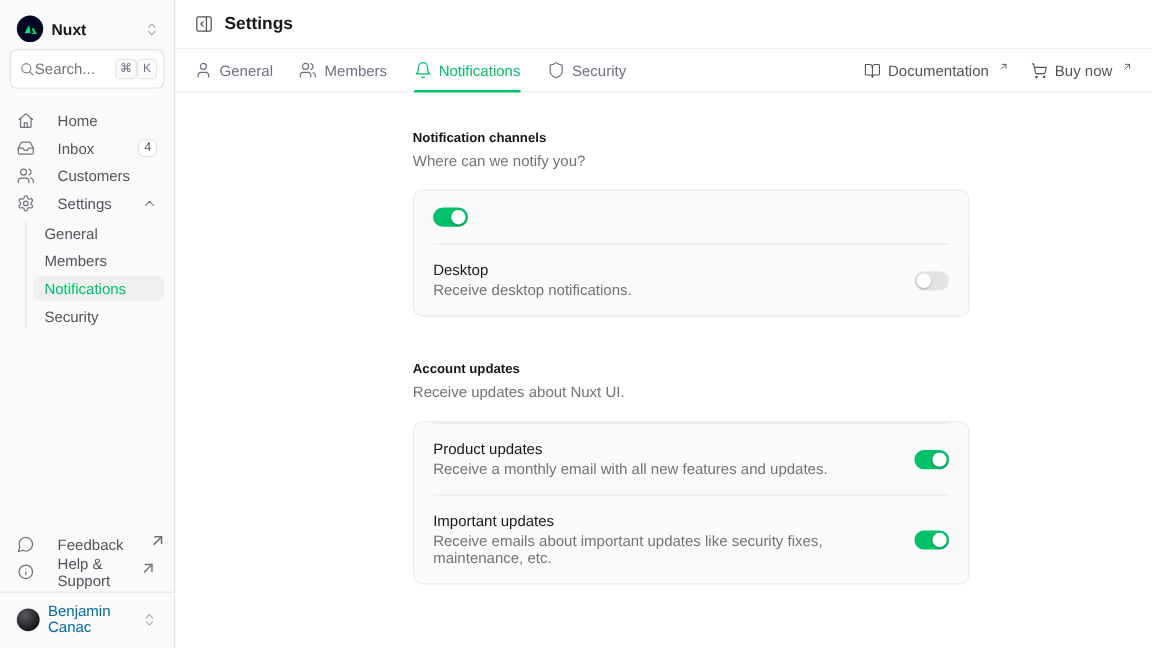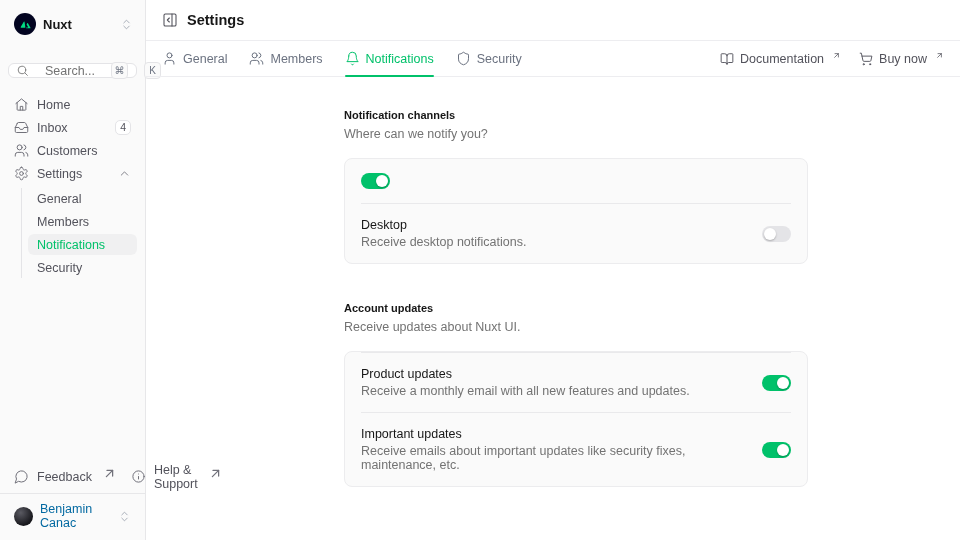--- a/index.html
+++ b/index.html
@@ -16,45 +16,45 @@
   .sidebar {
     width:146px; flex:none; background:#fafafa; border-right:1px solid #e7e7e9;
     display:flex; flex-direction:column; padding:8px;
   }
   .ws-row { display:flex; align-items:center; gap:7px; padding:5px 4px 5px 6px; border-radius:6px; cursor:pointer; }
   .ws-logo { width:22px; height:22px; border-radius:50%; background:#020420; display:flex; align-items:center; justify-content:center; flex:none; }
   .ws-logo svg { width:13px; height:13px; }
   .ws-name { font-weight:700; font-size:13px; }
   .ws-chev { margin-left:auto; color:#9ca3af; }
   .search-btn {
-    margin-top:23px; height:15px; display:flex; align-items:center; gap:16px;
+    margin-top:1px; height:33px; display:flex; align-items:center; gap:0;
     background:#fff; border:1px solid #e4e4e7; border-radius:6px; padding:0 5px 0 7px; cursor:pointer;
   }
   .search-btn .ic { width:13px; height:13px; color:#737373; }
   .search-ph { color:#737373; flex:1; }
   .kbd {
     min-width:17px; height:17px; border:1px solid #e4e4e7; background:#fafafa; border-radius:4px;
     font-size:10px; color:#6b7280; display:flex; align-items:center; justify-content:center; padding:0 3px;
   }
   .snav { margin-top:16px; display:flex; flex-direction:column; gap:2px; }
   .sitem {
-    display:flex; align-items:center; gap:8px; height:21px; padding:0 6px;
+    display:flex; align-items:center; gap:19px; height:21px; padding:0 6px;
     border-radius:6px; color:#52525b; cursor:pointer;
   }
   .sitem .ic { width:15px; height:15px; color:#71717a; }
   .badge {
     margin-left:auto; border:1px solid #e4e4e7; border-radius:5px; background:#fff;
     font-size:10.5px; color:#52525b; padding:0px 4px; line-height:13px;
   }
   .chev-right { margin-left:auto; color:#9ca3af; }
   .sublist { margin-left:13px; border-left:1px solid #e4e4e7; padding-left:6px; display:flex; flex-direction:column; gap:2px; margin-top:2px; }
   .subitem { display:flex; align-items:center; height:21px; padding:0 9px; border-radius:6px; color:#52525b; cursor:pointer; }
   .subitem.active { background:#f0f0f1; color:#00c16a; font-weight:500; }
   .spacer { flex:1; }
-  .sfoot { display:flex; flex-direction:row; gap:2px; padding-bottom:6px; }
+  .sfoot { display:flex; flex-direction:column; gap:2px; padding-bottom:6px; }
   .sdivider { border-top:1px solid #e7e7e9; margin:0 -8px; }
   .user-row { display:flex; align-items:center; gap:7px; padding:8px 6px 2px 6px; cursor:pointer; }
   .avatar { width:19px; height:19px; border-radius:50%; background:radial-gradient(circle at 35% 30%, #5a5a62, #17171c 70%); flex:none; }
   .user-name { font-weight:500; font-size:12.5px; color:#0369a1; }
 
   
   .main { flex:1; display:flex; flex-direction:column; min-width:0; }
   .hrow1 { height:41px; flex:none; display:flex; align-items:center; gap:9px; padding:0 16px; border-bottom:1px solid #ededf0; }
   .hrow1 .panel-ic { color:#52525b; cursor:pointer; }
   .htitle { font-weight:700; font-size:14.5px; }

